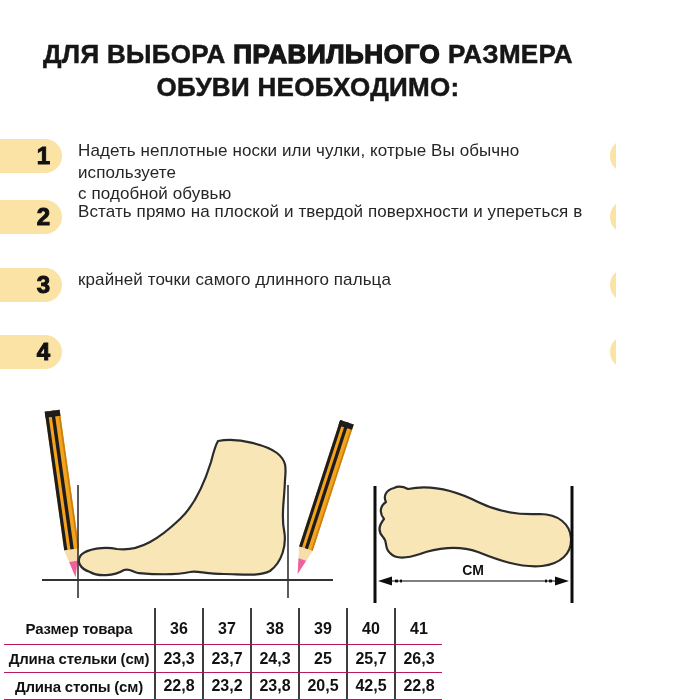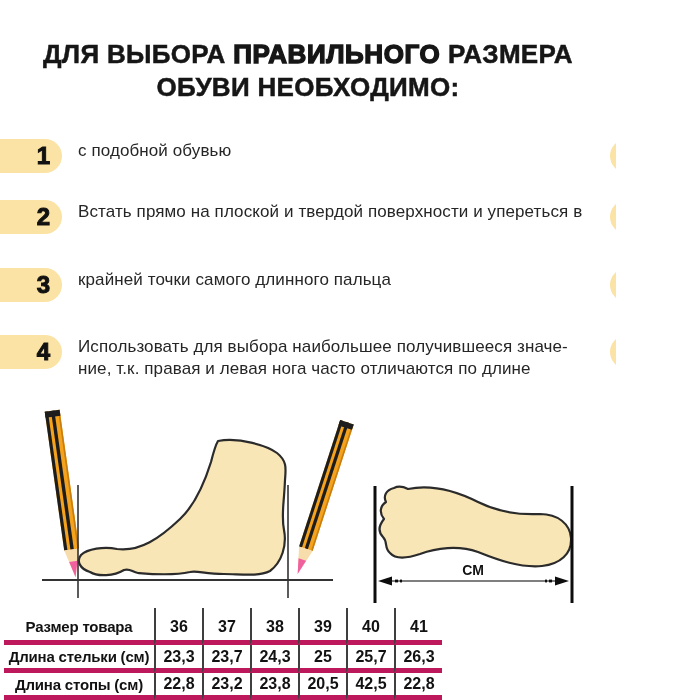--- a/index.html
+++ b/index.html
@@ -26,21 +26,21 @@
 
   
   .diagram{position:absolute;left:0;top:403px;width:700px;height:210px;}
   .cm-label{font-family:"Liberation Sans","DejaVu Sans",sans-serif;font-size:14px;font-weight:bold;fill:#111;}
 
   
   .size-table{position:absolute;left:4px;top:608px;display:grid;
               grid-template-columns:150px repeat(6,48px);
               grid-template-rows:37px 28px 27px;}
   .st-cell{box-sizing:border-box;display:flex;align-items:center;justify-content:center;
-           font-size:16px;font-weight:bold;color:#121212;border-bottom:5px solid #be185d;}
+           font-size:16px;font-weight:bold;color:#121212;border-bottom:1px solid #be185d;}
   .st-cell.vl{border-left:2px solid #3f3f3f;}
   .st-cell.r1{padding-top:5px;}
   .st-cell.lbl{font-size:15px;letter-spacing:-0.2px;}
 </style>
 </head>
 <body>
 
 <div class="page">
 
   <div class="title">
@@ -50,20 +50,21 @@
       <span>РАЗМЕРА</span>
     </div>
     <div>ОБУВИ НЕОБХОДИМО:</div>
   </div>
 
   <div class="step" id="step1">
     <div class="step-badge">
       <span class="step-num">1</span>
     </div>
     <div class="step-text">
+      <div>Надеть неплотные носки или чулки, котрые Вы обычно используете</div>
       <div>с подобной обувью</div>
     </div>
     <div class="edge-accent"></div>
   </div>
 
   <div class="step" id="step2">
     <div class="step-badge">
       <span class="step-num">2</span>
     </div>
     <div class="step-text">
@@ -78,24 +79,20 @@
     </div>
     <div class="step-text">
       <div>крайней точки самого длинного пальца</div>
     </div>
     <div class="edge-accent"></div>
   </div>
 
   <div class="step" id="step4">
     <div class="step-badge">
       <span class="step-num">4</span>
-    </div>
-    <div class="step-text">
-      <div>Использовать для выбора наибольшее получившееся значе-</div>
-      <div>ние, т.к. правая и левая нога часто отличаются по длине</div>
     </div>
     <div class="edge-accent"></div>
   </div>
 
   <svg class="diagram" viewBox="0 0 700 210">
     <defs>
       <g id="pencil">
         <rect x="-7.5" y="-85" width="15" height="140" fill="#F5A21D"></rect>
         <rect x="-7.5" y="-85" width="3.2" height="140" fill="#1d1d1d"></rect>
         <rect x="-1.2" y="-85" width="3.4" height="140" fill="#1d1d1d"></rect>

